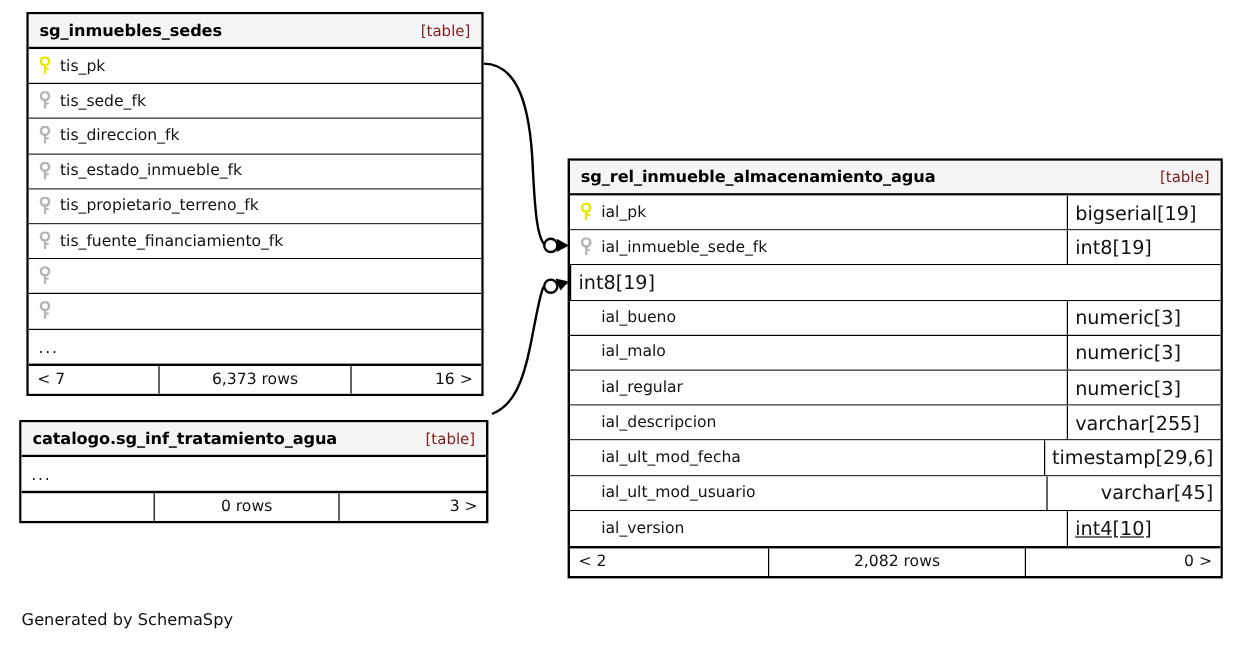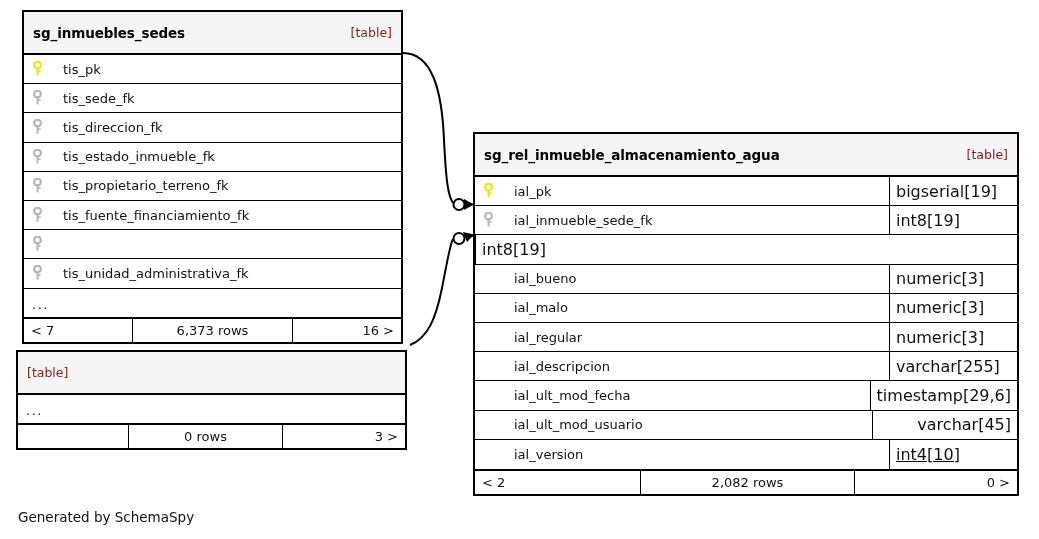--- a/index.html
+++ b/index.html
@@ -27,21 +27,21 @@
     background: #ffffff;
   }
   .tbl-header {
     display: flex;
     align-items: center;
     justify-content: space-between;
     background: #f5f5f5;
     border-bottom: 2px solid #000000;
     box-sizing: border-box;
     padding: 0 9px;
-    height: 43px;
+    height: 29px;
   }
   .tbl-title {
     font-weight: bold;
     font-size: 13.5px;
     color: #000000;
     white-space: nowrap;
     letter-spacing: -0.1px;
   }
   .tbl-tag {
     font-size: 12.5px;
@@ -56,21 +56,21 @@
     box-sizing: border-box;
     border-bottom: 1.5px solid #000000;
     background: #ffffff;
   }
   .col-row.no-rule { border-bottom: none; }
 
   .col-name {
     flex: 1 1 auto;
     display: flex;
     align-items: center;
-    gap: 20px;
+    gap: 7px;
     padding: 0 8px;
     font-size: 13px;
     color: #111111;
     white-space: nowrap;
     overflow: hidden;
     box-sizing: border-box;
   }
   .col-type {
     flex: 0 0 auto;
     display: flex;
@@ -252,37 +252,37 @@
         </div>
       </div>
 
       <div class="col-row">
         <div class="col-name">
           <svg class="key-icon" viewBox="0 0 11 16">
             <circle cx="5.5" cy="4" r="3.4" fill="none" stroke="#b5b5b5" stroke-width="2.1"></circle>
             <rect x="4.6" y="6.5" width="1.9" height="8" fill="#b5b5b5"></rect>
             <rect x="6.3" y="9.3" width="2.3" height="1.7" fill="#b5b5b5"></rect>
           </svg>
-          <span>tis_unidad_administrativa_fk</span>
         </div>
       </div>
 
       <div class="ellipsis-row">...</div>
     </div>
 
     <div class="tbl-footer">
       <div class="foot-cell foot-left" style="flex:0 0 108px;">&lt; 7</div>
       <div class="foot-cell foot-mid" style="flex:1 1 auto;">6,373 rows</div>
       <div class="foot-cell foot-right" style="flex:0 0 108px;">16 &gt;</div>
     </div>
   </div>
 
   <div class="erd-table" id="tbl-tratamiento-agua" style="left:16px; top:350px; width:391px;">
 
     <div class="tbl-header">
+      <span class="tbl-title">catalogo.sg_inf_tratamiento_agua</span>
       <span class="tbl-tag">[table]</span>
     </div>
 
     <div class="ellipsis-row">...</div>
 
     <div class="tbl-footer">
       <div class="foot-cell foot-left" style="flex:0 0 110px;"></div>
       <div class="foot-cell foot-mid" style="flex:1 1 auto;">0 rows</div>
       <div class="foot-cell foot-right" style="flex:0 0 122px;">3 &gt;</div>
     </div>

